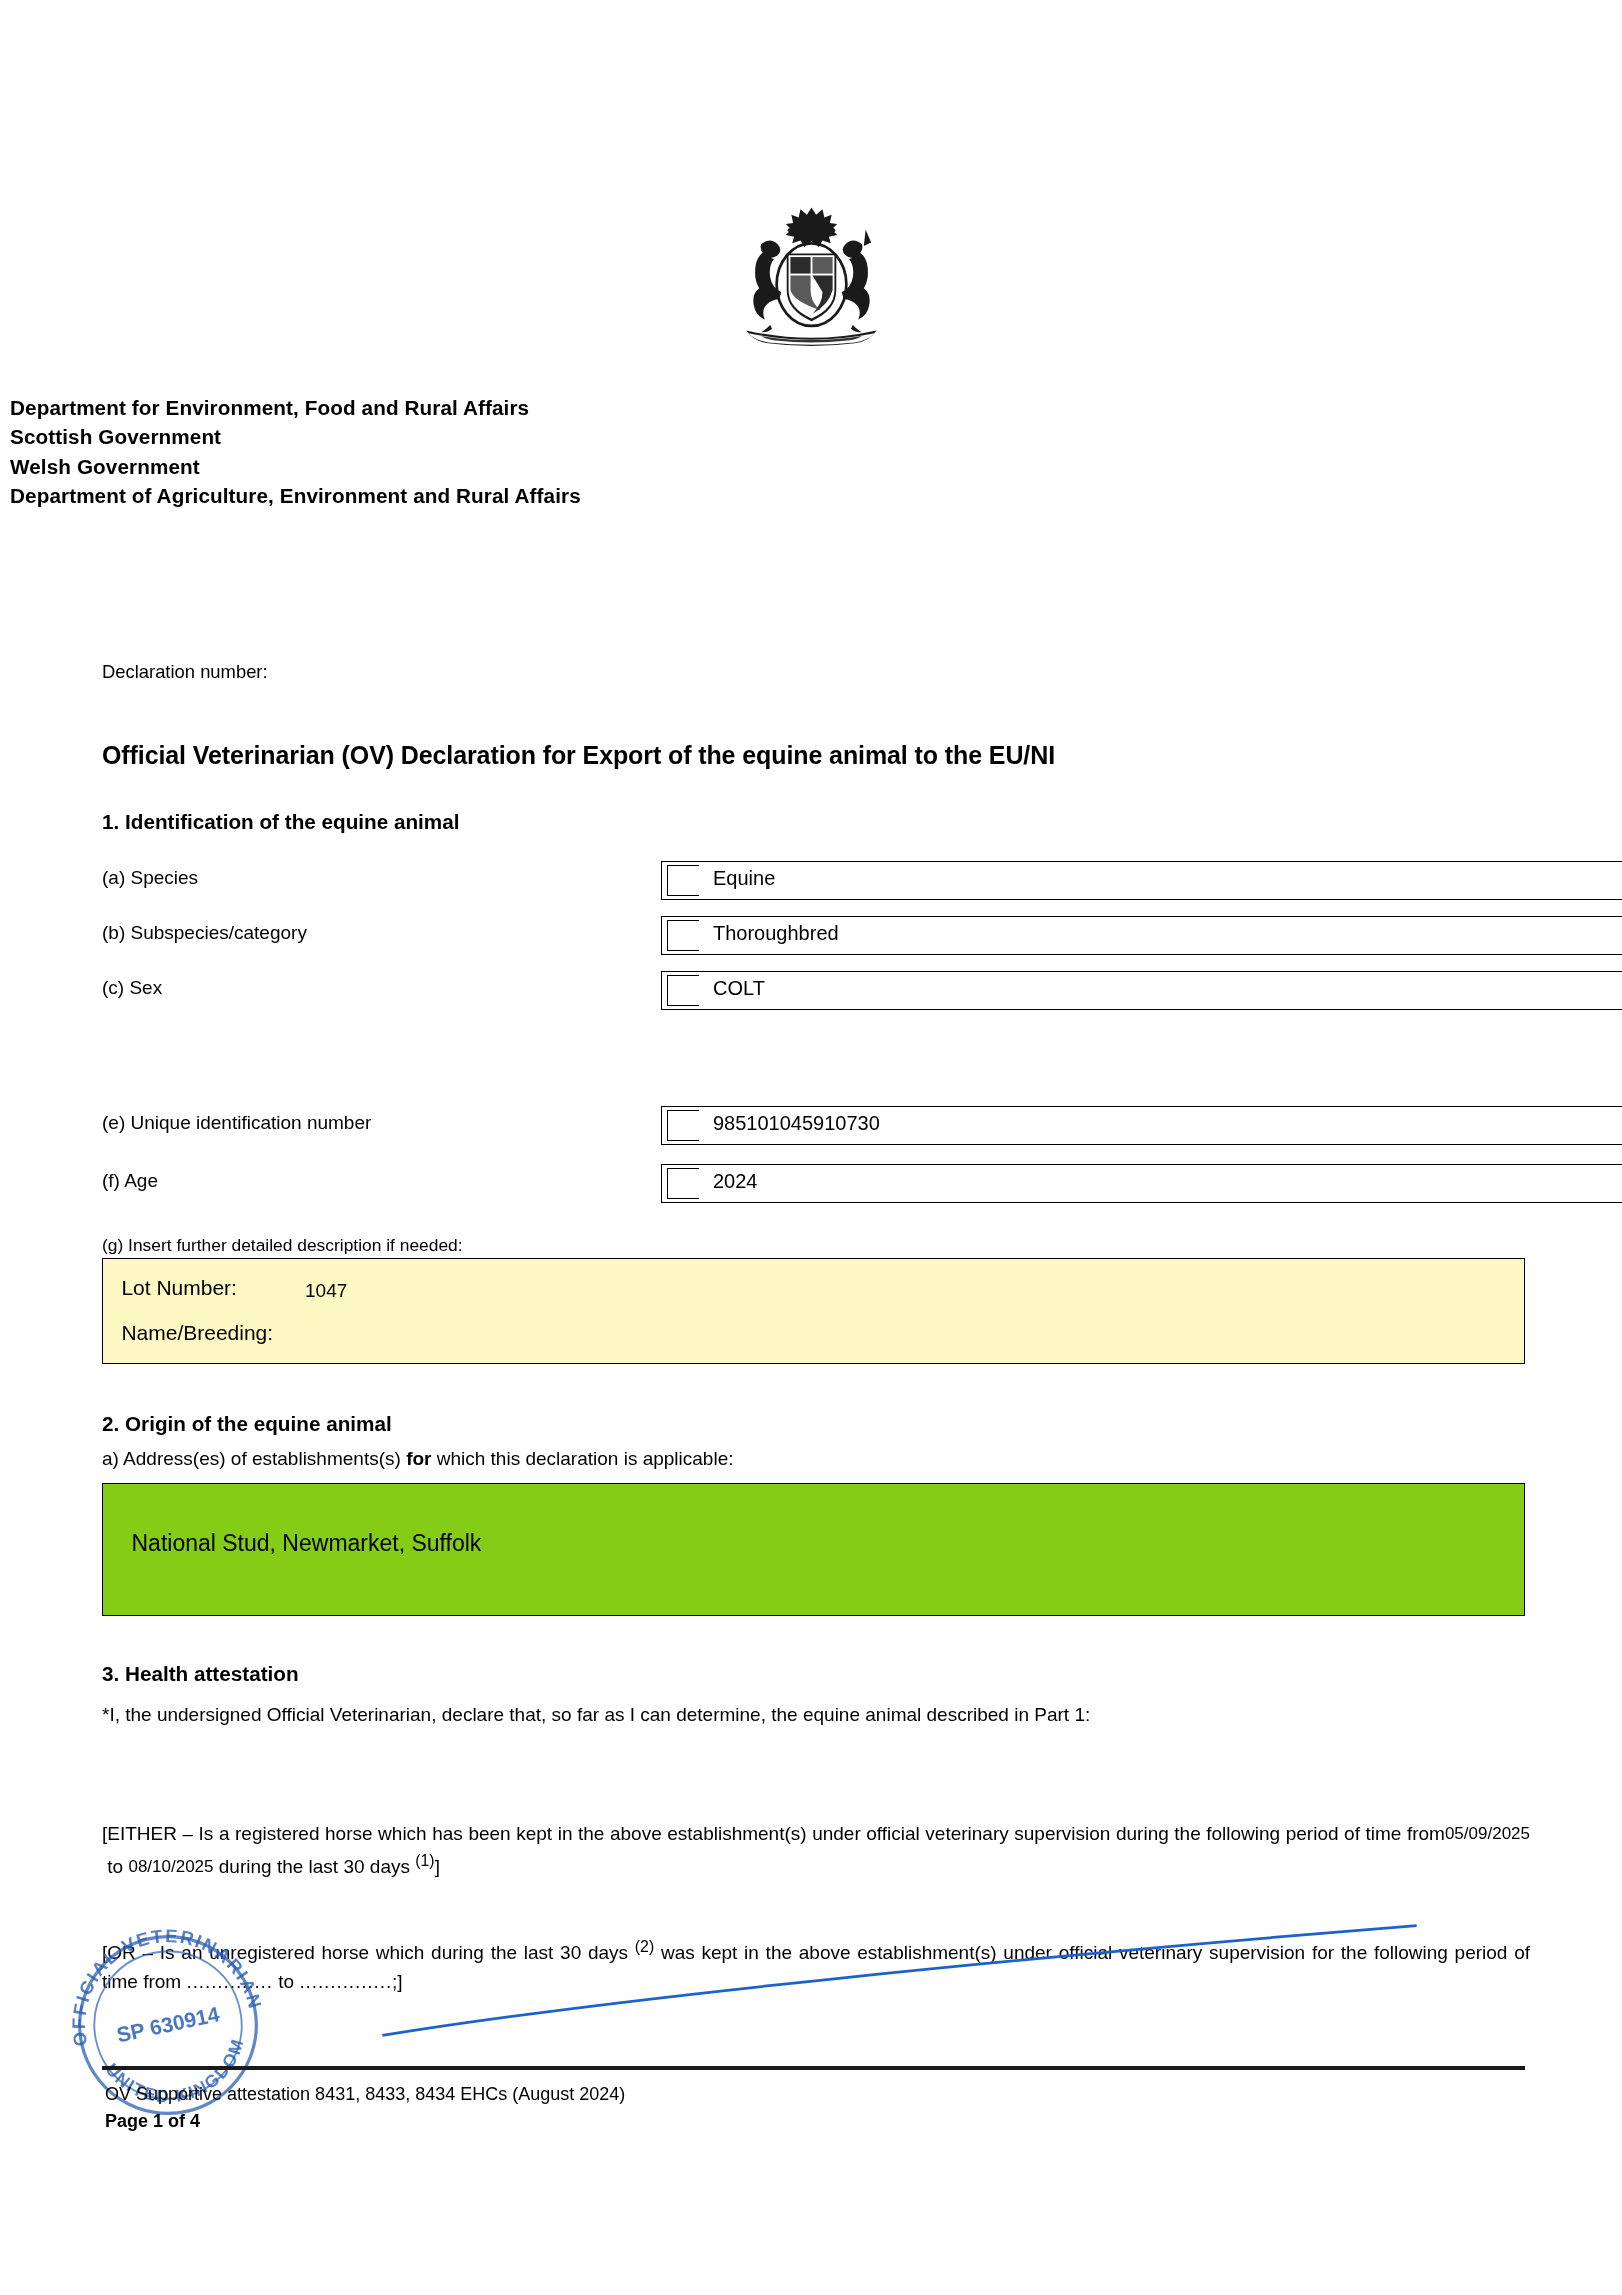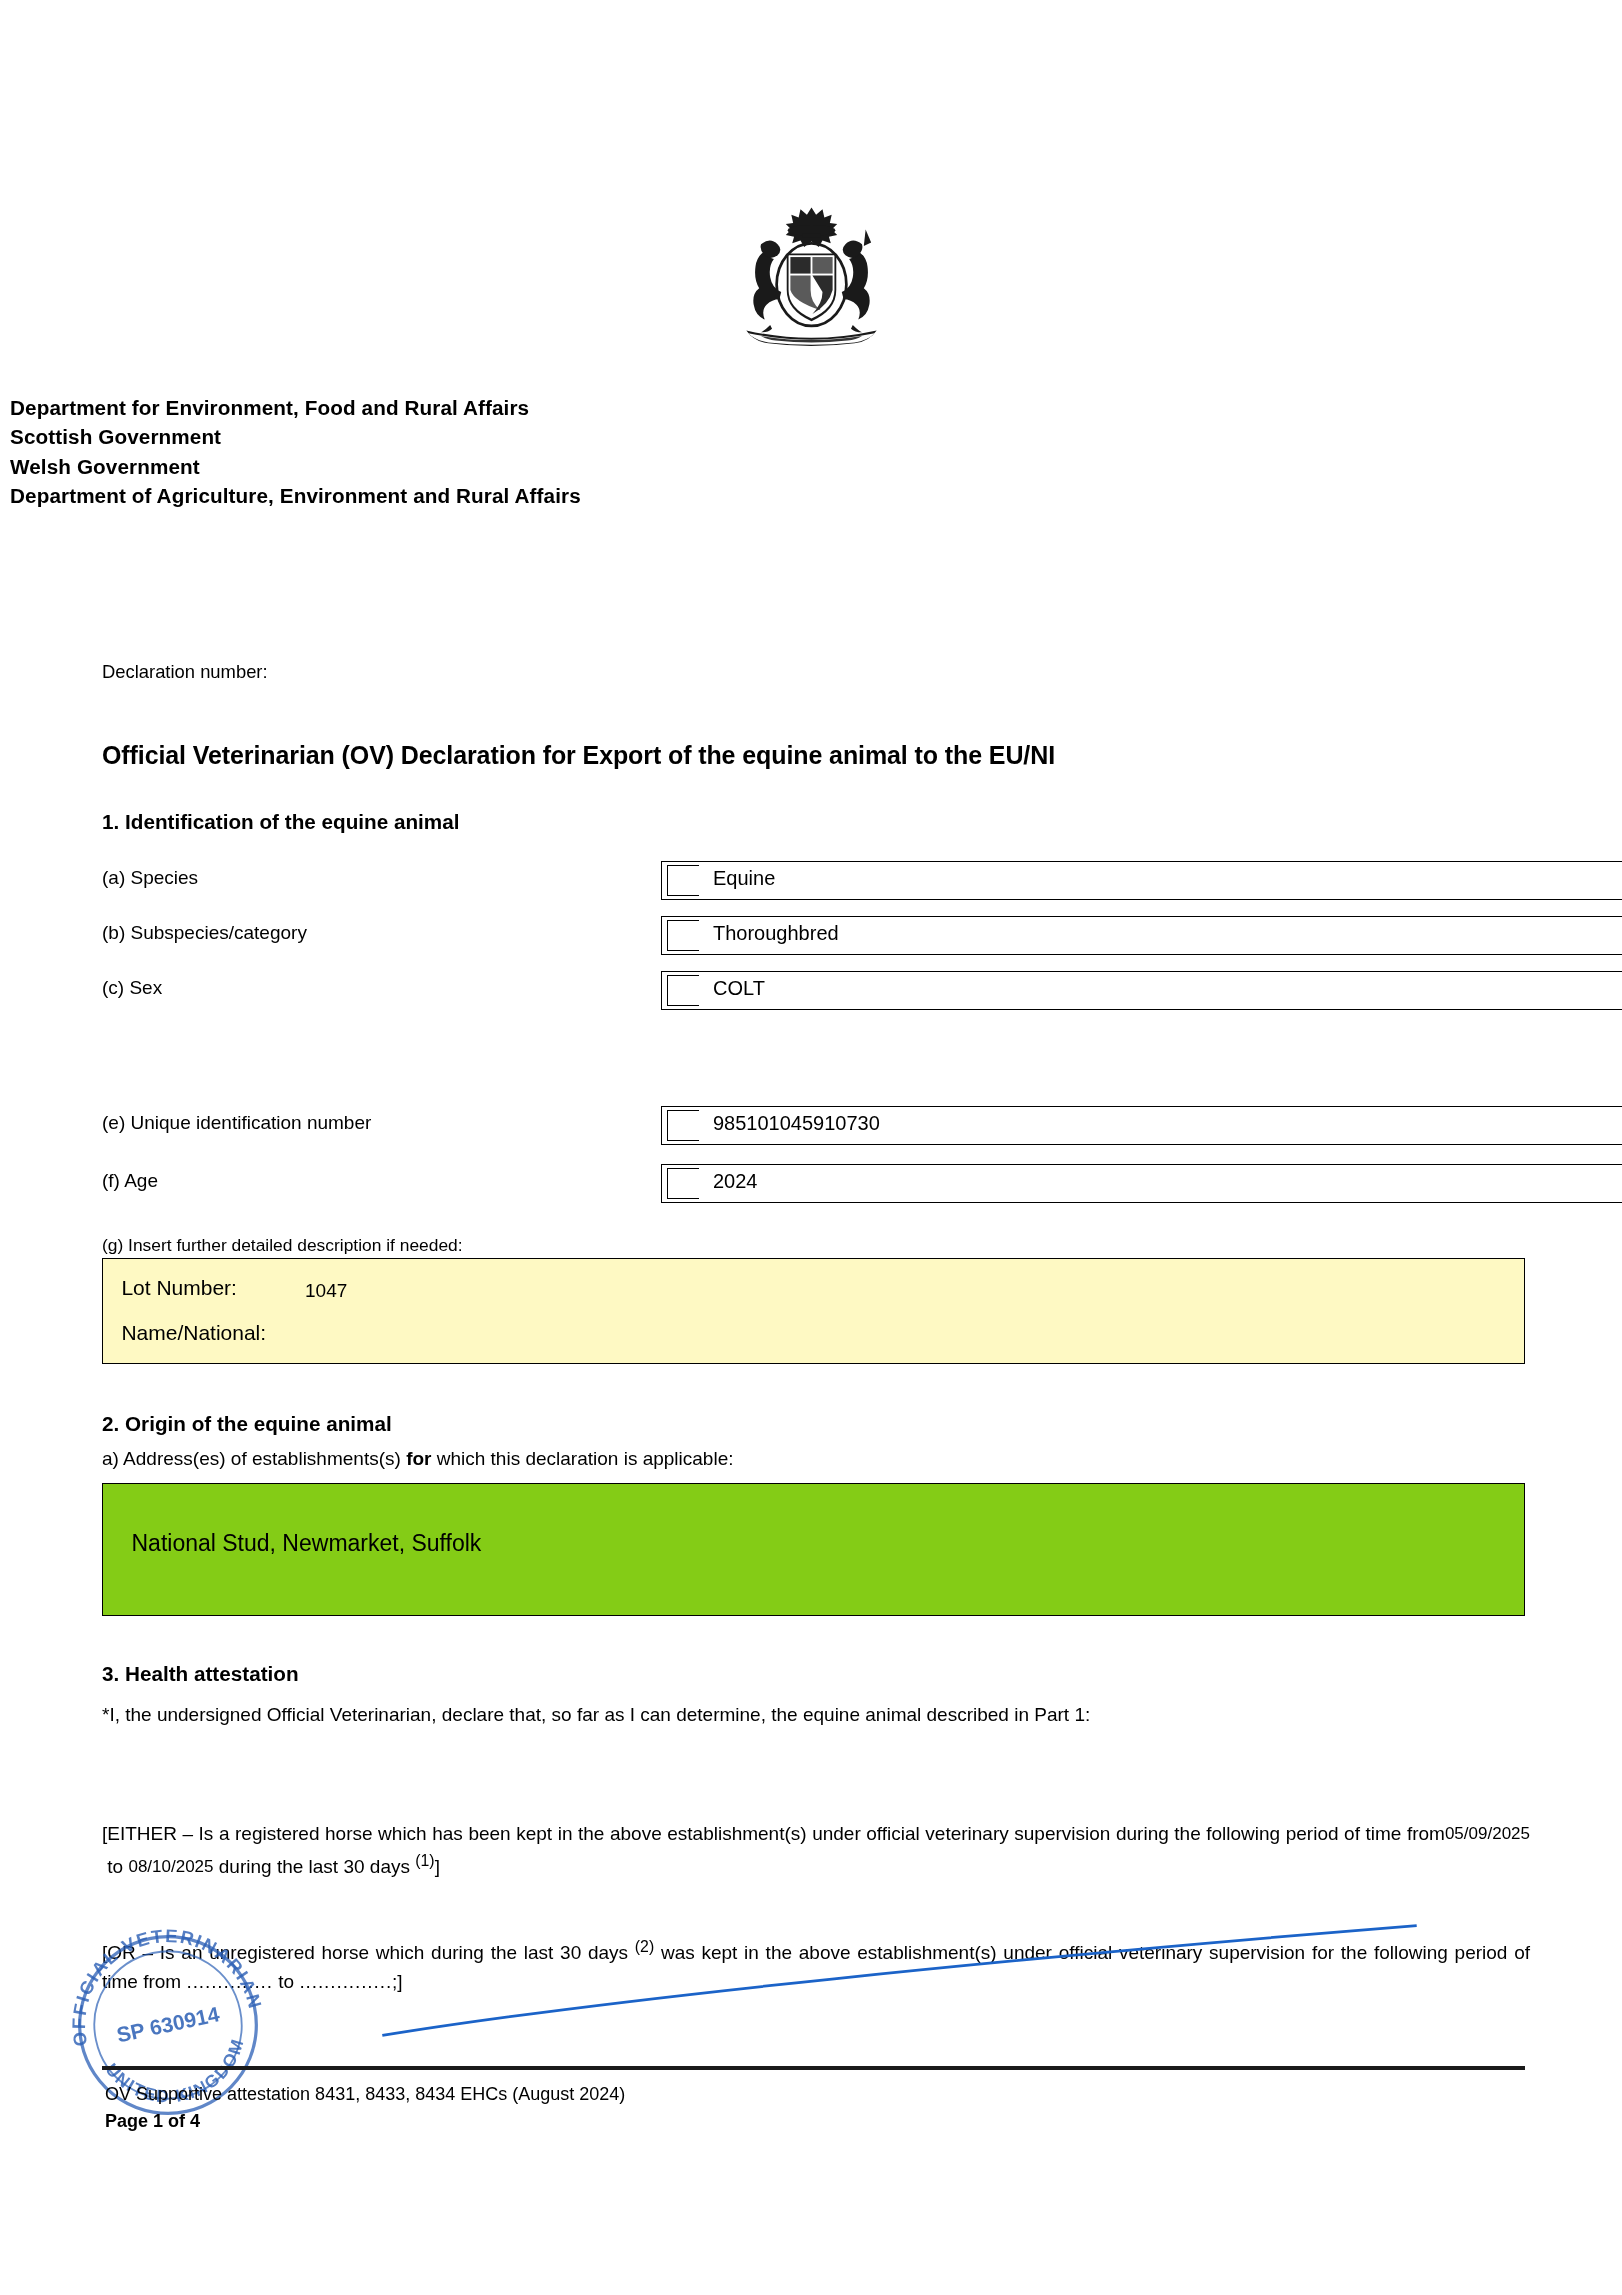--- a/index.html
+++ b/index.html
@@ -344,21 +344,21 @@
     <div class="id-field">
       <div class="tick"></div>
       <div class="val">2024</div>
     </div>
   </div>
 
   <div class="g-label">(g) Insert further detailed description if needed:</div>
   <div class="g-box">
     <div class="g-lot-label">Lot Number:</div>
     <div class="g-lot-val">1047</div>
-    <div class="g-name-label">Name/National:</div>
+    <div class="g-name-label">Name/Breeding:</div>
   </div>
 
   <div class="section-head" id="sec2">2. Origin of the equine animal</div>
   <div class="sec2-sub"><span>a) Address(es) of establishments(s) </span><b>for</b><span> which this declaration is applicable:</span></div>
   <div class="addr-box">
     <div class="addr-val">National Stud, Newmarket, Suffolk</div>
   </div>
 
   <div class="section-head" id="sec3">3. Health attestation</div>
   <div class="attest-intro">*I, the undersigned Official Veterinarian, declare that, so far as I can determine, the equine animal described in Part 1:</div>

